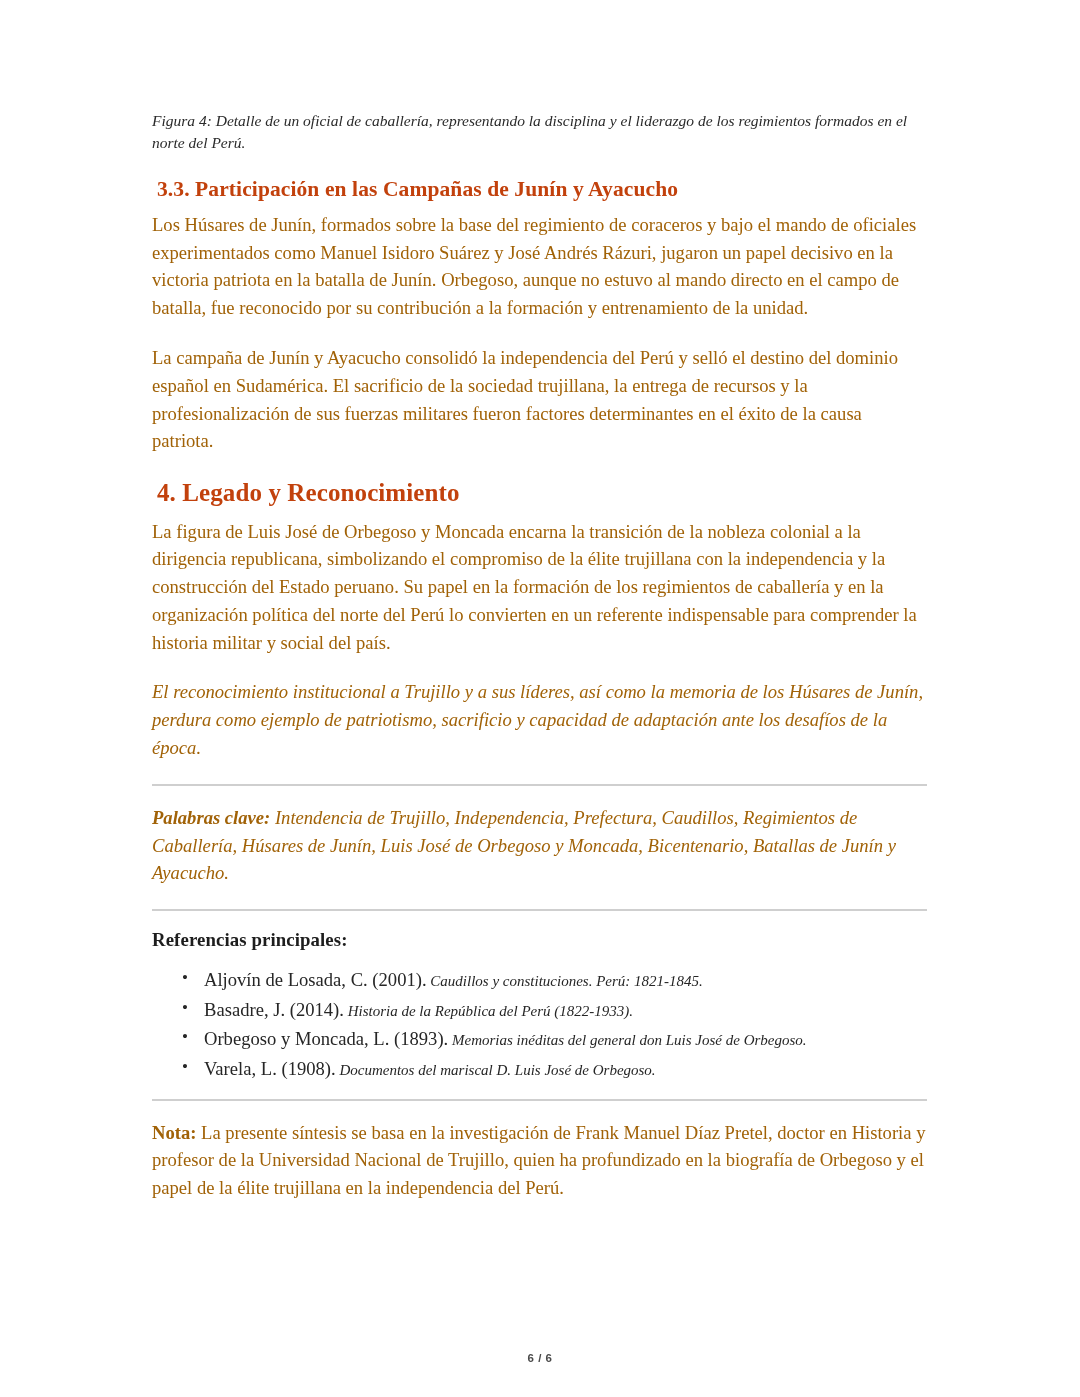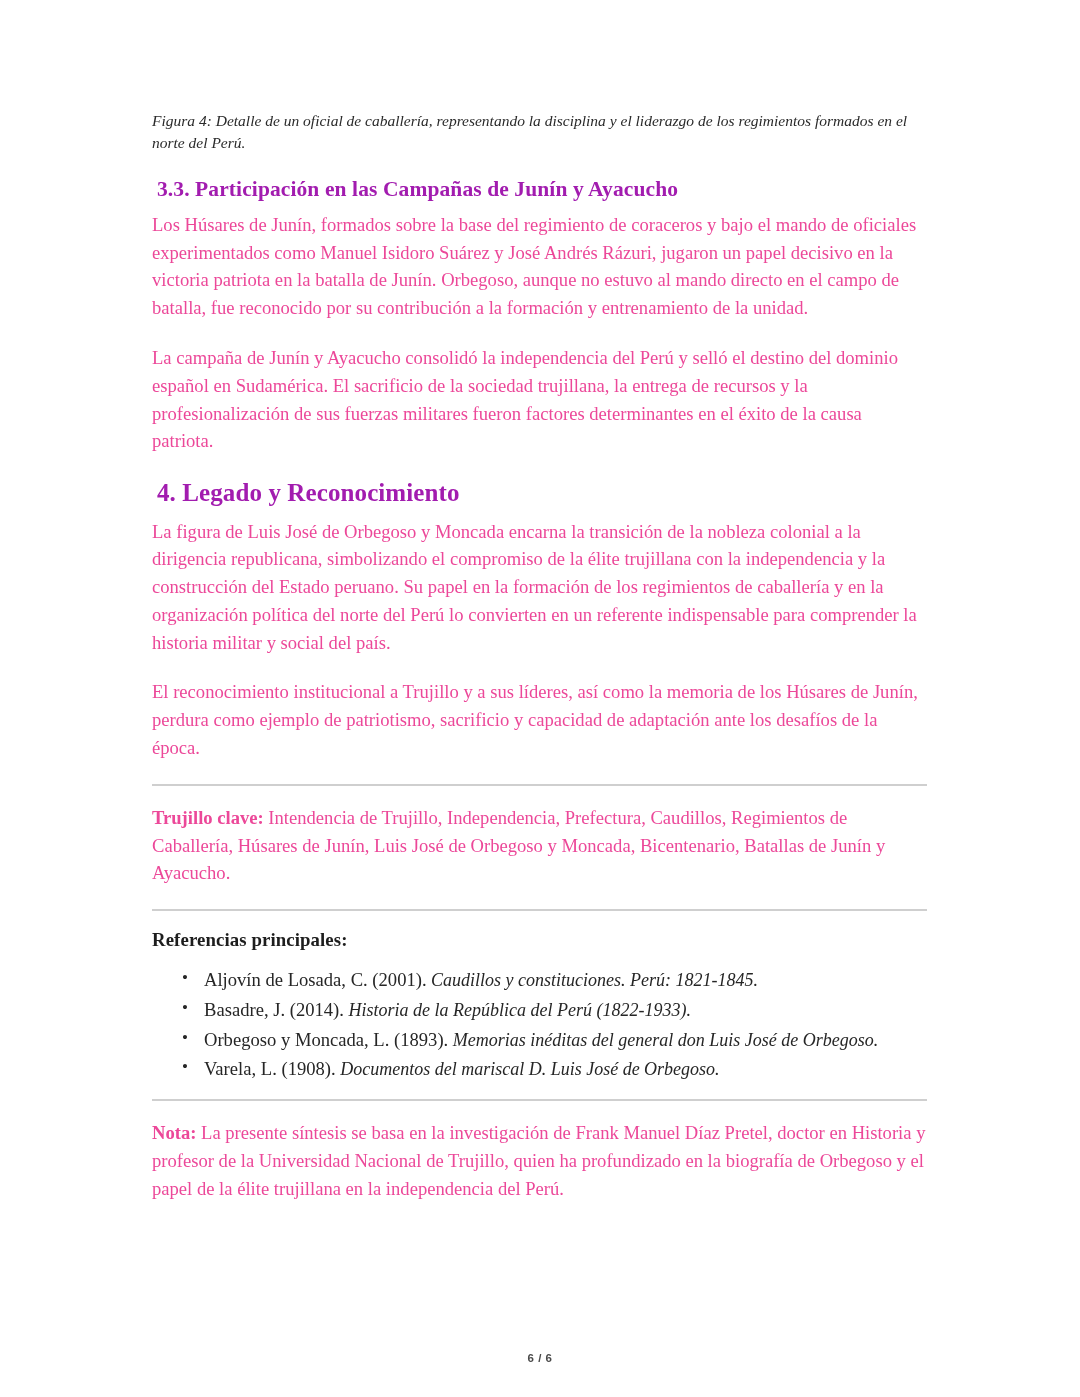--- a/index.html
+++ b/index.html
@@ -38,41 +38,41 @@
     line-height: 1.42;
     color: #2a2a2a;
     margin: 0 0 22px 0;
     text-align: left;
   }
 
   h2.section-heading {
     font-size: 21.5px;
     font-weight: bold;
     line-height: 1.25;
-    color: #a21caf;
+    color: #c2410c;
     margin: 0 0 8px 0;
     padding-left: 5px;
     letter-spacing: 0.1px;
   }
   h2.section-heading.major {
     font-size: 25px;
     margin-top: 16px;
     margin-bottom: 9px;
   }
 
   p.body-text {
     font-size: 18.6px;
     line-height: 1.495;
     margin: 0 0 22px 0;
-    color: #ec4899;
+    color: #a16207;
     text-align: left;
   }
   p.body-text:last-child { margin-bottom: 4px; }
 
-  .tight { margin-bottom: 18px; }
+  .tight { margin-bottom: 18px; font-style: italic; }
 
   hr.rule {
     border: none;
     border-top: 2px solid #cfcfcf;
     margin: 16px 0 18px 0;
     height: 0;
     width: 100%;
   }
 
   .kw-label, .nota-label, .refs-label {
@@ -102,21 +102,21 @@
   ul.ref-list li::before {
     content: "\2022";
     position: absolute;
     left: -22px;
     top: -1px;
     font-size: 17px;
     color: #262626;
   }
   ul.ref-list li .ref-title {
     font-style: italic;
-    font-size: 18px;
+    font-size: 15px;
   }
 
   .footer {
     position: absolute;
     left: 0;
     top: 1352px;
     width: 1080px;
     text-align: center;
     font-family: "Liberation Sans", "DejaVu Sans", sans-serif;
     font-size: 11.5px;
@@ -140,21 +140,21 @@
     <p class="body-text">La campaña de Junín y Ayacucho consolidó la independencia del Perú y selló el destino del dominio español en Sudamérica. El sacrificio de la sociedad trujillana, la entrega de recursos y la profesionalización de sus fuerzas militares fueron factores determinantes en el éxito de la causa patriota.</p>
 
     <h2 class="section-heading major">4. Legado y Reconocimiento</h2>
 
     <p class="body-text">La figura de Luis José de Orbegoso y Moncada encarna la transición de la nobleza colonial a la dirigencia republicana, simbolizando el compromiso de la élite trujillana con la independencia y la construcción del Estado peruano. Su papel en la formación de los regimientos de caballería y en la organización política del norte del Perú lo convierten en un referente indispensable para comprender la historia militar y social del país.</p>
 
     <p class="body-text tight">El reconocimiento institucional a Trujillo y a sus líderes, así como la memoria de los Húsares de Junín, perdura como ejemplo de patriotismo, sacrificio y capacidad de adaptación ante los desafíos de la época.</p>
 
     <hr class="rule">
 
-    <p class="body-text tight"><span class="kw-label">Trujillo clave:</span><span> Intendencia de Trujillo, Independencia, Prefectura, Caudillos, Regimientos de Caballería, Húsares de Junín, Luis José de Orbegoso y Moncada, Bicentenario, Batallas de Junín y Ayacucho.</span></p>
+    <p class="body-text tight"><span class="kw-label">Palabras clave:</span><span> Intendencia de Trujillo, Independencia, Prefectura, Caudillos, Regimientos de Caballería, Húsares de Junín, Luis José de Orbegoso y Moncada, Bicentenario, Batallas de Junín y Ayacucho.</span></p>
 
     <hr class="rule">
 
     <h3 class="refs-heading">Referencias principales:</h3>
 
     <ul class="ref-list">
       <li><span>Aljovín de Losada, C. (2001).</span><span class="ref-title"> Caudillos y constituciones. Perú: 1821-1845.</span></li>
       <li><span>Basadre, J. (2014).</span><span class="ref-title"> Historia de la República del Perú (1822-1933).</span></li>
       <li><span>Orbegoso y Moncada, L. (1893).</span><span class="ref-title"> Memorias inéditas del general don Luis José de Orbegoso.</span></li>
       <li><span>Varela, L. (1908).</span><span class="ref-title"> Documentos del mariscal D. Luis José de Orbegoso.</span></li>

